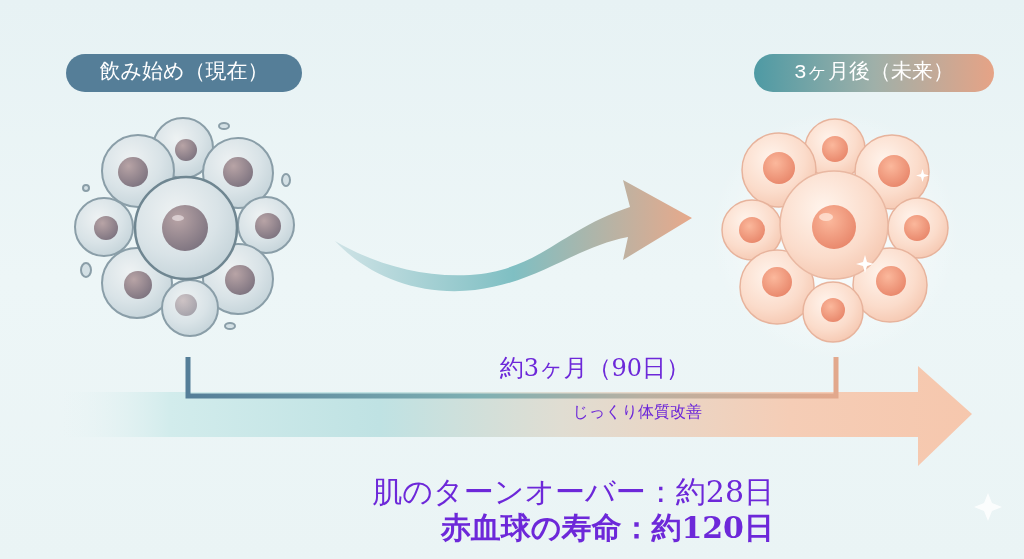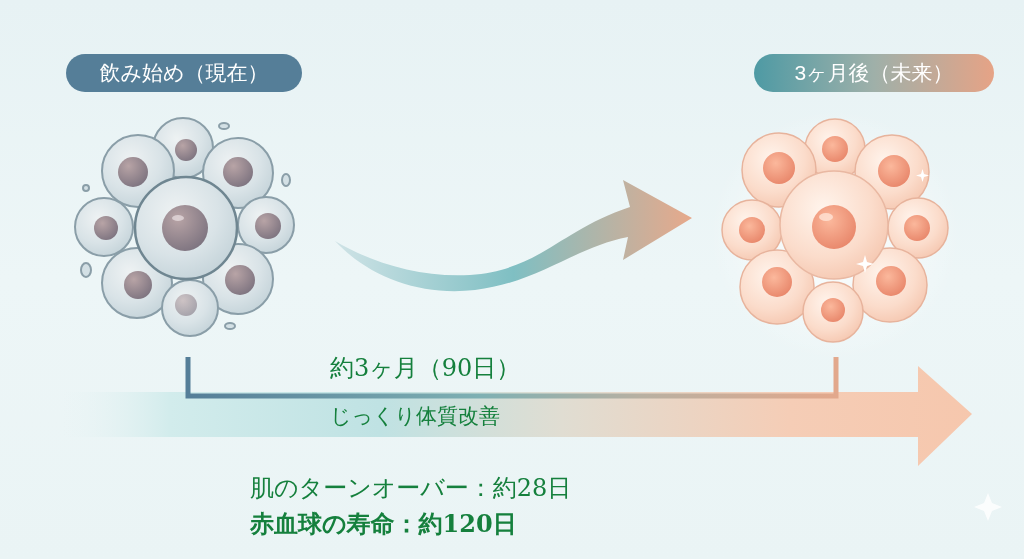--- a/index.html
+++ b/index.html
@@ -4,33 +4,33 @@
 <style>
   html, body { margin:0; padding:0; }
   body {
     width:1024px; height:559px; overflow:hidden; position:relative;
     background: linear-gradient(180deg, #e7f2f4 0%, #edf6f7 50%, #eaf4f5 100%);
     font-family: "DejaVu Serif", "Liberation Serif", serif;
   }
   .pill {
     position:absolute; height:38px; border-radius:19px;
     color:#fff; font-size:21px; line-height:38px; text-align:center;
-    font-family: Liberation Sans, sans-serif;
+    font-family: Liberation Mono, monospace;
   }
   .pill-now { left:66px; top:54px; width:236px; background:#557e98; }
   .pill-future { left:754px; top:54px; width:240px;
     background: linear-gradient(90deg, #4e9aa4 0%, #9fb0a9 50%, #e6a386 100%); }
   svg.layer { position:absolute; left:0; top:0; }
   .label {
-    position:absolute; text-align:left; color:#15803d;
+    position:absolute; text-align:right; color:#6d28d9;
     font-family: "DejaVu Serif", serif;
   }
   .period { left:330px; top:352px; width:360px; font-size:24px; }
-  .improve { left:330px; top:402px; width:360px; font-size:21px; }
-  .fact { left:250px; width:524px; font-size:24px; }
+  .improve { left:342px; top:402px; width:360px; font-size:16px; }
+  .fact { left:250px; width:524px; font-size:30px; }
   .fact1 { top:472px; }
   .fact2 { top:508px;font-weight:bold; }
 </style>
 </head>
 <body>
 
 <svg class="layer" width="1024" height="559" viewBox="0 0 1024 559">
   <defs>
     <linearGradient id="gArrow" x1="0" x2="1" y1="0" y2="0">
       <stop offset="0" stop-color="#e8f3f4" stop-opacity="0"></stop>

